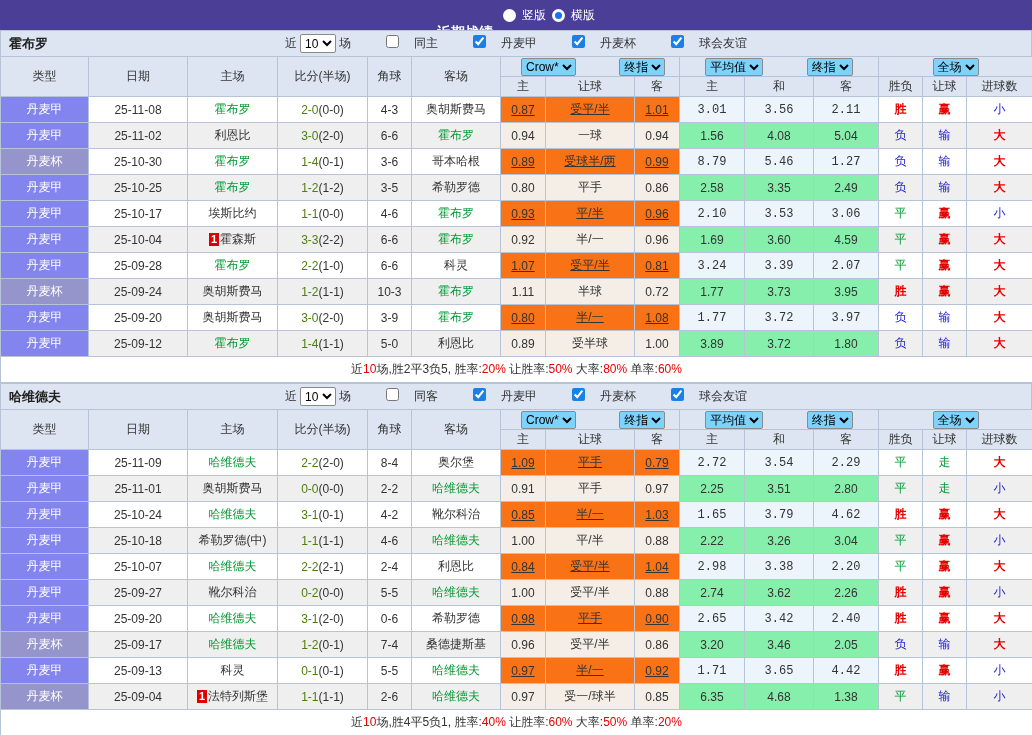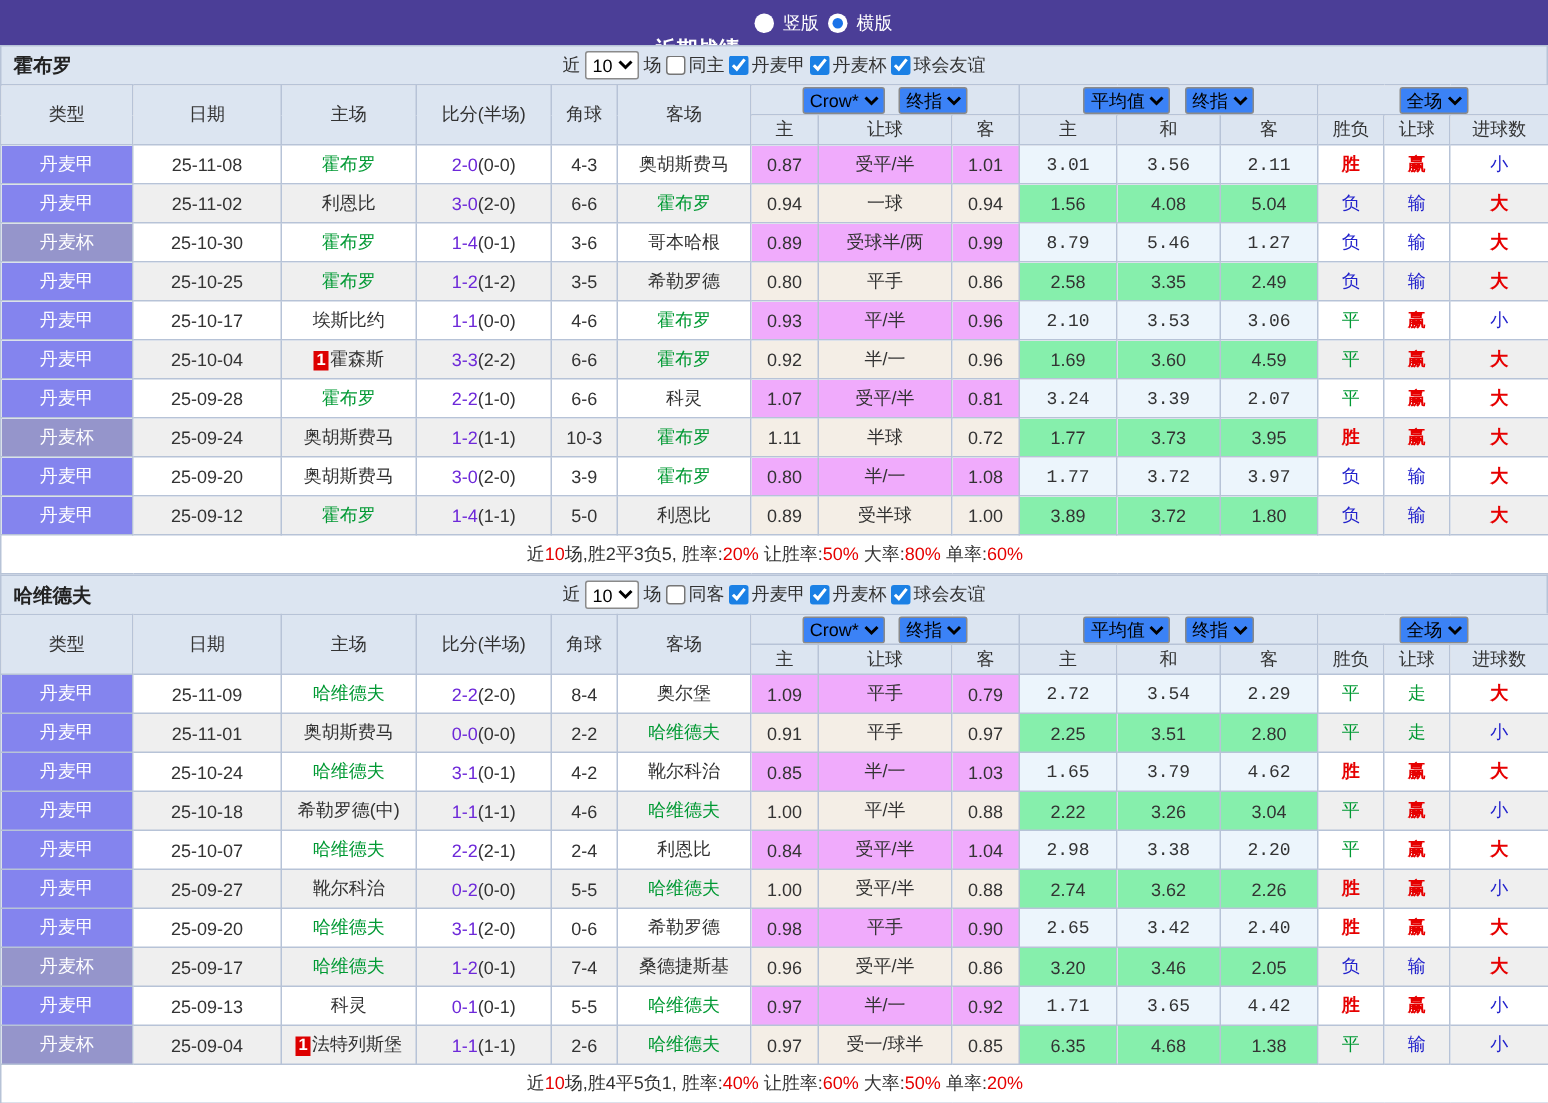--- a/index.html
+++ b/index.html
@@ -29,46 +29,46 @@
     display:flex; align-items:center; justify-content:center;
   }
   .section-bar .team {
     position:absolute; left:8px; font-size:13px; font-weight:bold; color:#222;
   }
   .filters { display:flex; align-items:center; gap:3px; }
   .filters select {
     font-size:12px; height:19px; border:1px solid #8a8a8a; background:#fff;
     border-radius:2px;
   }
-  .filters label { display:flex; align-items:center; gap:2px; cursor:pointer; }
+  .filters label { display:flex; align-items:flex-start; gap:15px; cursor:pointer;margin-left:32px; }
   .filters input[type=checkbox] {
     width:13px; height:13px; accent-color:#1a80e5; cursor:pointer;
   }
   table { border-collapse:collapse; width:1032px; table-layout:fixed; }
   th, td {
     border:1px solid #b7c3d7; text-align:center; vertical-align:middle;
     overflow:hidden; white-space:nowrap; font-weight:normal; padding:0;
   }
   thead th { background:#dce5f1; height:20px; }
   thead .grp select {
-    font-size:12px; height:18px; border:1px solid #8a8a8a; background:#3b82f6;
-    border-radius:2px; margin:0 3px;
+    font-size:12px; height:18px; border:1px solid #8a8a8a; background:#7dd3fc;
+    border-radius:2px; margin:0 20px;
   }
   tbody tr { height:26px; }
   tbody tr.odd  td { background:#ffffff; }
   tbody tr.even td { background:#efefef; }
-  tbody tr.odd  td.crow { background:#f0abfc; }
+  tbody tr.odd  td.crow { background:#f97316;text-decoration:underline; }
   tbody tr.even td.crow { background:#f4eee6;text-align:center; }
   tbody tr.odd  td.avg  { background:#ecf5fc;font-family:Liberation Mono, monospace; }
   tbody tr.even td.avg  { background:#86efac; }
   td.type { color:#fff; }
   td.type.lea { background:#8484ee !important; }
   td.type.cup { background:#9595cb !important; }
   .self { color:#009933; }
-  .score { color:#6d28d9; }
+  .score { color:#4d7c0f; }
   .card {
     display:inline-block; background:#dd0000; color:#fff; font-size:11px;
     line-height:13px; padding:0 2px; margin-right:1px; font-weight:bold;
   }
   .cr { color:#e60000; font-weight:bold; }
   .cg { color:#009933; }
   .cb { color:#2222cc; }
   tr.summary td {
     height:24px; background:#fff; color:#333; font-size:12px;
   }

